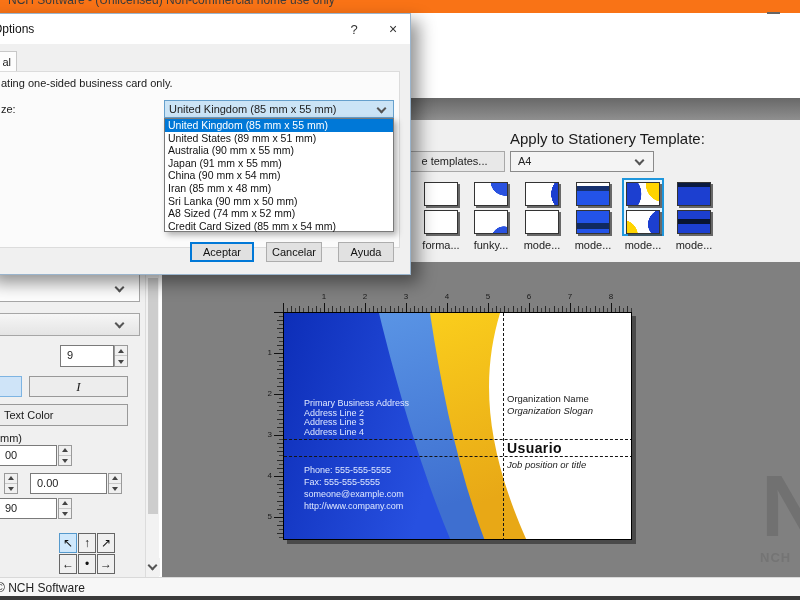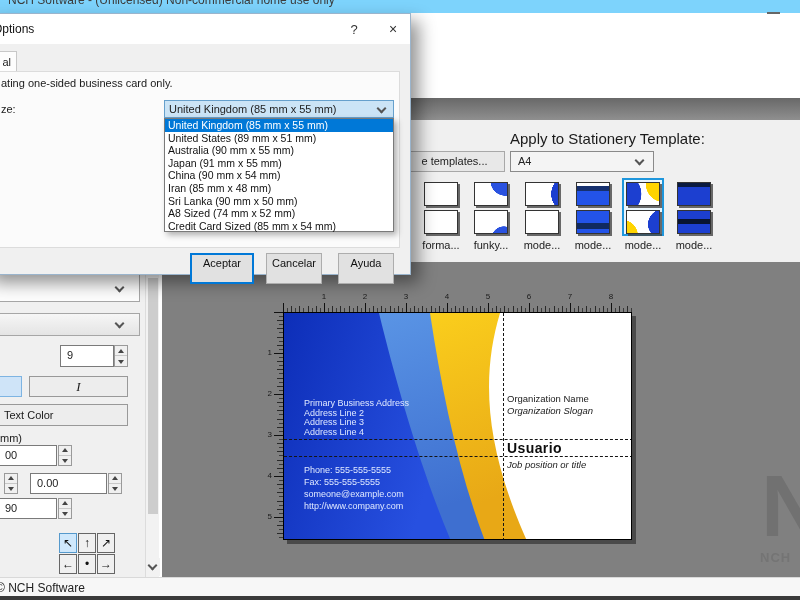--- a/index.html
+++ b/index.html
@@ -4,21 +4,21 @@
 <style>
   html,body { margin:0; padding:0; background:#ddd; }
   * { box-sizing:border-box; }
   .screen {
     position:relative; width:800px; height:600px; overflow:hidden;
     background:#ffffff; font-family:"Liberation Sans", sans-serif; color:#222;
   }
   .abs { position:absolute; }
 
   
-  .titlebar { left:0; top:0; width:800px; height:13px; background:#7dd3fc; overflow:hidden; }
+  .titlebar { left:0; top:0; width:800px; height:13px; background:#f97316; overflow:hidden; }
   .title-text { position:absolute; left:8px; top:-7px; font-size:12px; color:#3c3c3c; white-space:nowrap; }
   .min-dash { left:767px; top:12px; width:13px; height:2px; background:#666; }
 
   
   .dark-band { left:400px; top:98px; width:400px; height:22px; background:linear-gradient(#686868,#8f8f8f); }
   .template-panel { left:400px; top:120px; width:400px; height:142px; background:#f0f0f0; }
   .apply-label { left:110px; top:10px; font-size:15px; color:#1a1a1a; }
   .tmpl-btn { left:4px; top:31px; width:101px; height:21px; background:#e8e8e8; border:1px solid #a8a8a8;
               font-size:11px; color:#222; text-align:center; line-height:19px; overflow:hidden; }
   .paper-combo { left:110px; top:31px; width:144px; height:21px; background:#f4f4f4; border:1px solid #8a8a8a;
@@ -120,21 +120,21 @@
              font-size:11px; text-align:right; padding:4px 5px 0 0; }
   .dlg-page { left:0px; top:57px; width:415px; height:177px; background:#fbfbfb; border:1px solid #dcdcdc; }
   .dlg-note { left:16px; top:63px; font-size:11px; color:#1a1a1a; }
   .dlg-size-label { left:16px; top:89px; font-size:11px; color:#1a1a1a;text-align:right; }
   .cs-combo { left:179px; top:86px; width:230px; height:18px; background:#cbe4f6; border:1px solid #66a0cc;
               font-size:11px; line-height:16px; padding-left:4px; }
   .cs-list { left:179px; top:104px; width:230px; height:114px; background:#fff; border:1px solid #7a7a7a;
              box-shadow:3px 3px 6px rgba(0,0,0,.3); z-index:5; }
   .cs-option { height:12.6px; font-size:10.5px; line-height:12.5px; padding-left:3px; color:#111; white-space:nowrap; overflow:hidden; }
   .cs-option.selected { background:#0078d7; color:#fff; }
-  .dlg-btn { top:239px; height:31px; background:#e1e1e1; border:1px solid #adadad; font-size:11px; text-align:center; line-height:18px; color:#111; }
+  .dlg-btn { top:228px; height:20px; background:#e1e1e1; border:1px solid #adadad; font-size:11px; text-align:center; line-height:18px; color:#111; }
   .dlg-ok { left:205px; width:64px; border:2px solid #0078d7; line-height:16px; }
   .dlg-cancel { left:281px; width:56px; }
   .dlg-ayuda { left:353px; width:56px; }
 </style>
 </head>
 <body>
 
 <div class="screen">
 
   <div class="abs titlebar">

